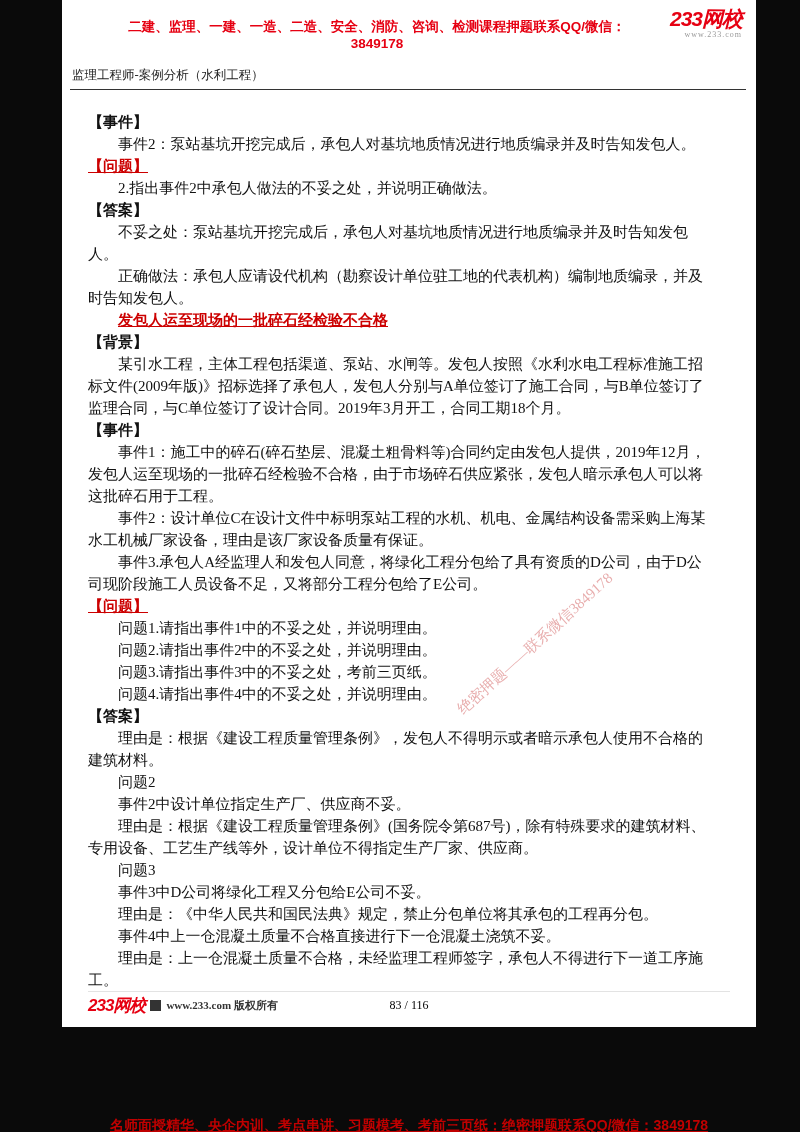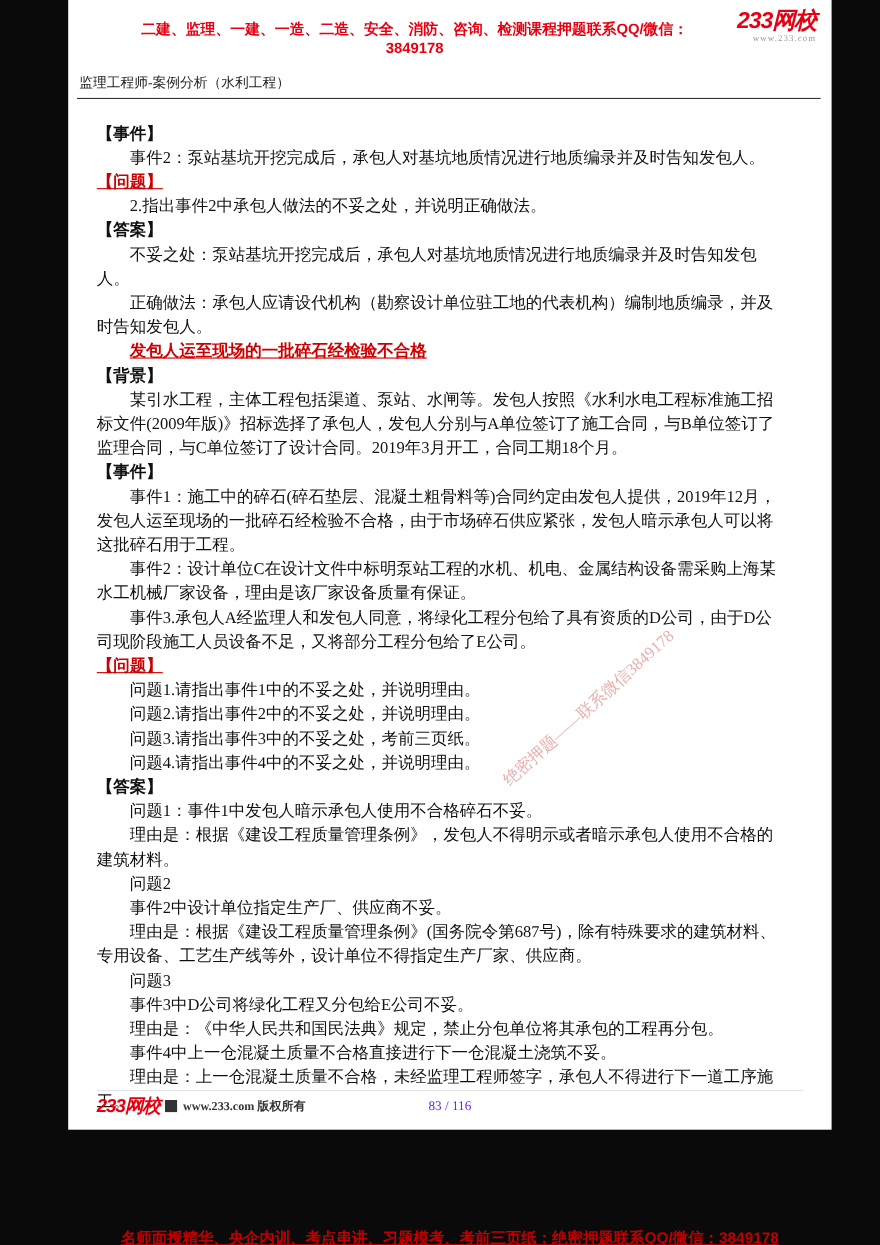--- a/index.html
+++ b/index.html
@@ -54,21 +54,21 @@
     position:absolute;
   }
   .footer-left { display:flex; align-items:center; gap:5px; position:relative; z-index:1; }
   .footer-logo {
     color:#e60012; font-weight:bold; font-style:italic;
     font-size:17px; letter-spacing:-1px;
     font-family:"Liberation Sans",sans-serif;
   }
   .logo-mark { width:11px; height:11px; background:#333333; display:inline-block; }
   .footer-copy { font-size:11px; color:#333333; font-weight:bold; }
-  .footer-page { position:absolute; left:0; right:0; text-align:center; color:#6d28d9; font-size:12px; }
+  .footer-page { position:absolute; left:0; right:0; text-align:center; color:#000000; font-size:12px; }
   .bottom-promo {
     position:absolute; left:62px; width:694px; top:1117px;
     text-align:center; color:#c00000; font-weight:bold; font-size:14px;
     text-decoration:underline;
     font-family:"Liberation Sans",sans-serif;
   }
 </style>
 </head>
 <body>
 
@@ -101,21 +101,20 @@
       <p class="para para-bracket">【事件】</p>
       <p class="para para-indent">事件1：施工中的碎石(碎石垫层、混凝土粗骨料等)合同约定由发包人提供，2019年12月，发包人运至现场的一批碎石经检验不合格，由于市场碎石供应紧张，发包人暗示承包人可以将这批碎石用于工程。</p>
       <p class="para para-indent">事件2：设计单位C在设计文件中标明泵站工程的水机、机电、金属结构设备需采购上海某水工机械厂家设备，理由是该厂家设备质量有保证。</p>
       <p class="para para-indent">事件3.承包人A经监理人和发包人同意，将绿化工程分包给了具有资质的D公司，由于D公司现阶段施工人员设备不足，又将部分工程分包给了E公司。</p>
       <p class="para para-bracket-red">【问题】</p>
       <p class="para para-indent">问题1.请指出事件1中的不妥之处，并说明理由。</p>
       <p class="para para-indent">问题2.请指出事件2中的不妥之处，并说明理由。</p>
       <p class="para para-indent">问题3.请指出事件3中的不妥之处，考前三页纸。</p>
       <p class="para para-indent">问题4.请指出事件4中的不妥之处，并说明理由。</p>
       <p class="para para-bracket">【答案】</p>
-      <p class="para para-indent">问题1：事件1中发包人暗示承包人使用不合格碎石不妥。</p>
       <p class="para para-indent">理由是：根据《建设工程质量管理条例》，发包人不得明示或者暗示承包人使用不合格的建筑材料。</p>
       <p class="para para-indent">问题2</p>
       <p class="para para-indent">事件2中设计单位指定生产厂、供应商不妥。</p>
       <p class="para para-indent">理由是：根据《建设工程质量管理条例》(国务院令第687号)，除有特殊要求的建筑材料、专用设备、工艺生产线等外，设计单位不得指定生产厂家、供应商。</p>
       <p class="para para-indent">问题3</p>
       <p class="para para-indent">事件3中D公司将绿化工程又分包给E公司不妥。</p>
       <p class="para para-indent">理由是：《中华人民共和国民法典》规定，禁止分包单位将其承包的工程再分包。</p>
       <p class="para para-indent">事件4中上一仓混凝土质量不合格直接进行下一仓混凝土浇筑不妥。</p>
       <p class="para para-indent">理由是：上一仓混凝土质量不合格，未经监理工程师签字，承包人不得进行下一道工序施工。</p>
     </div>

